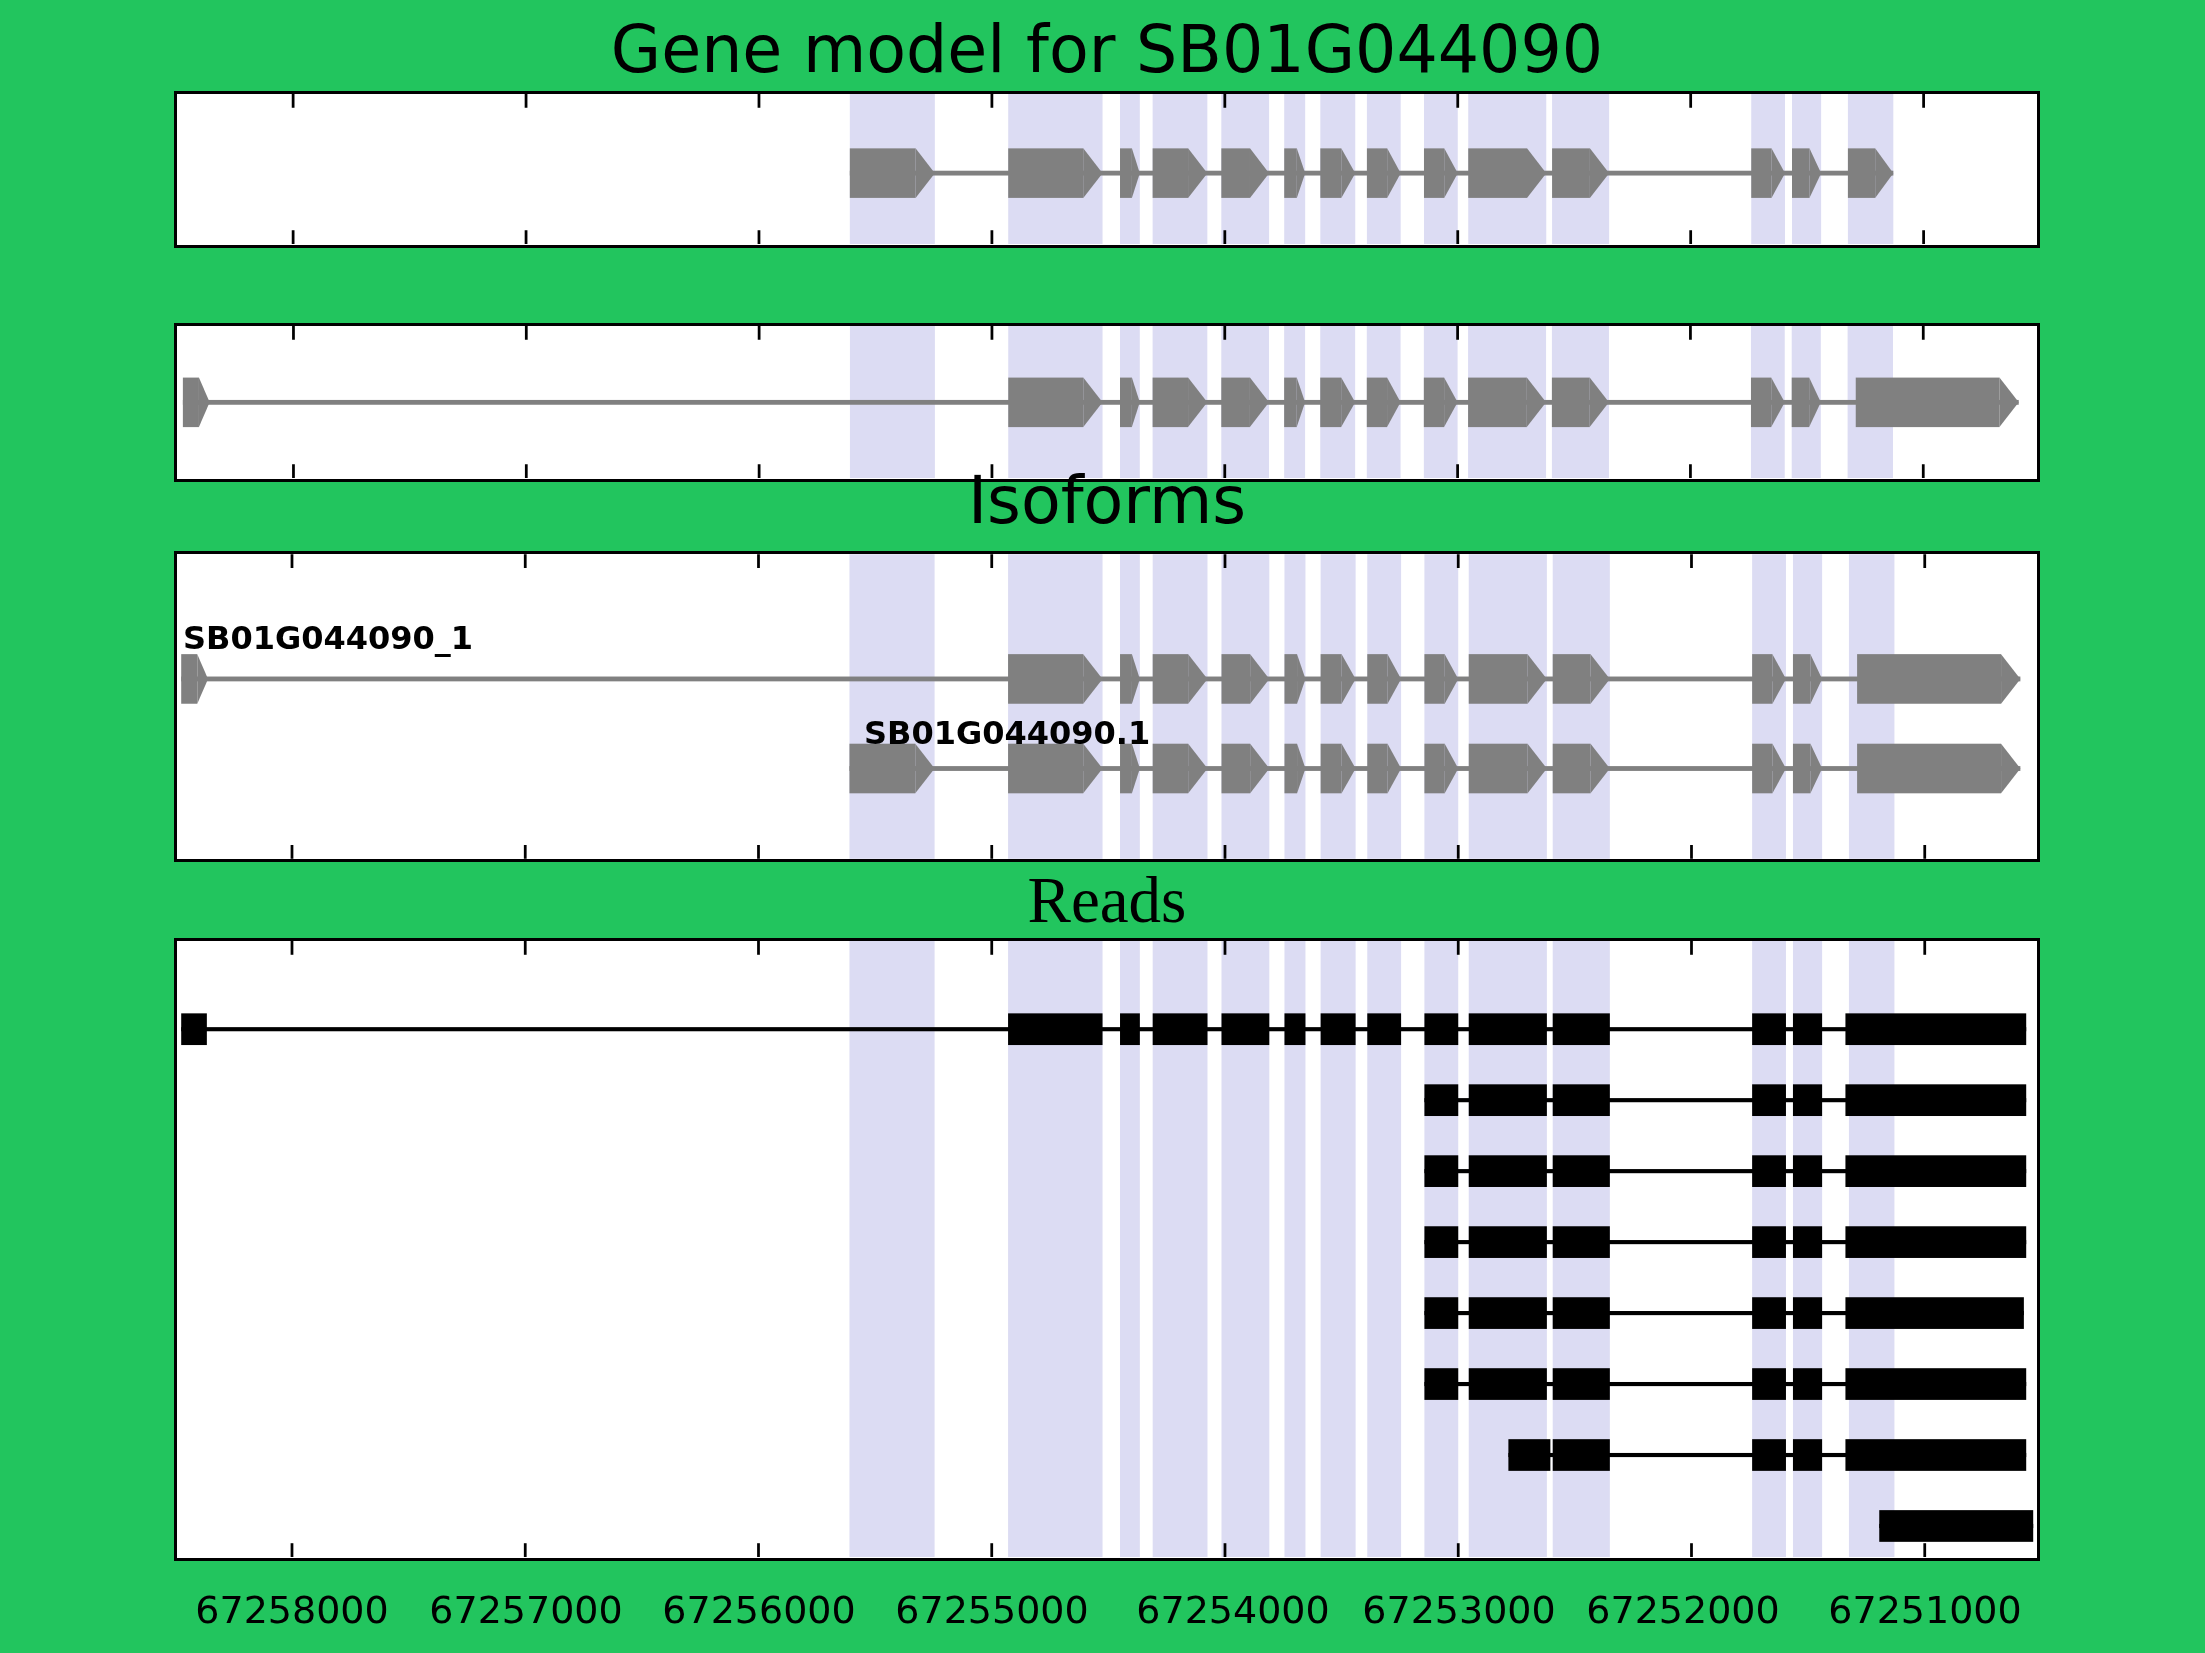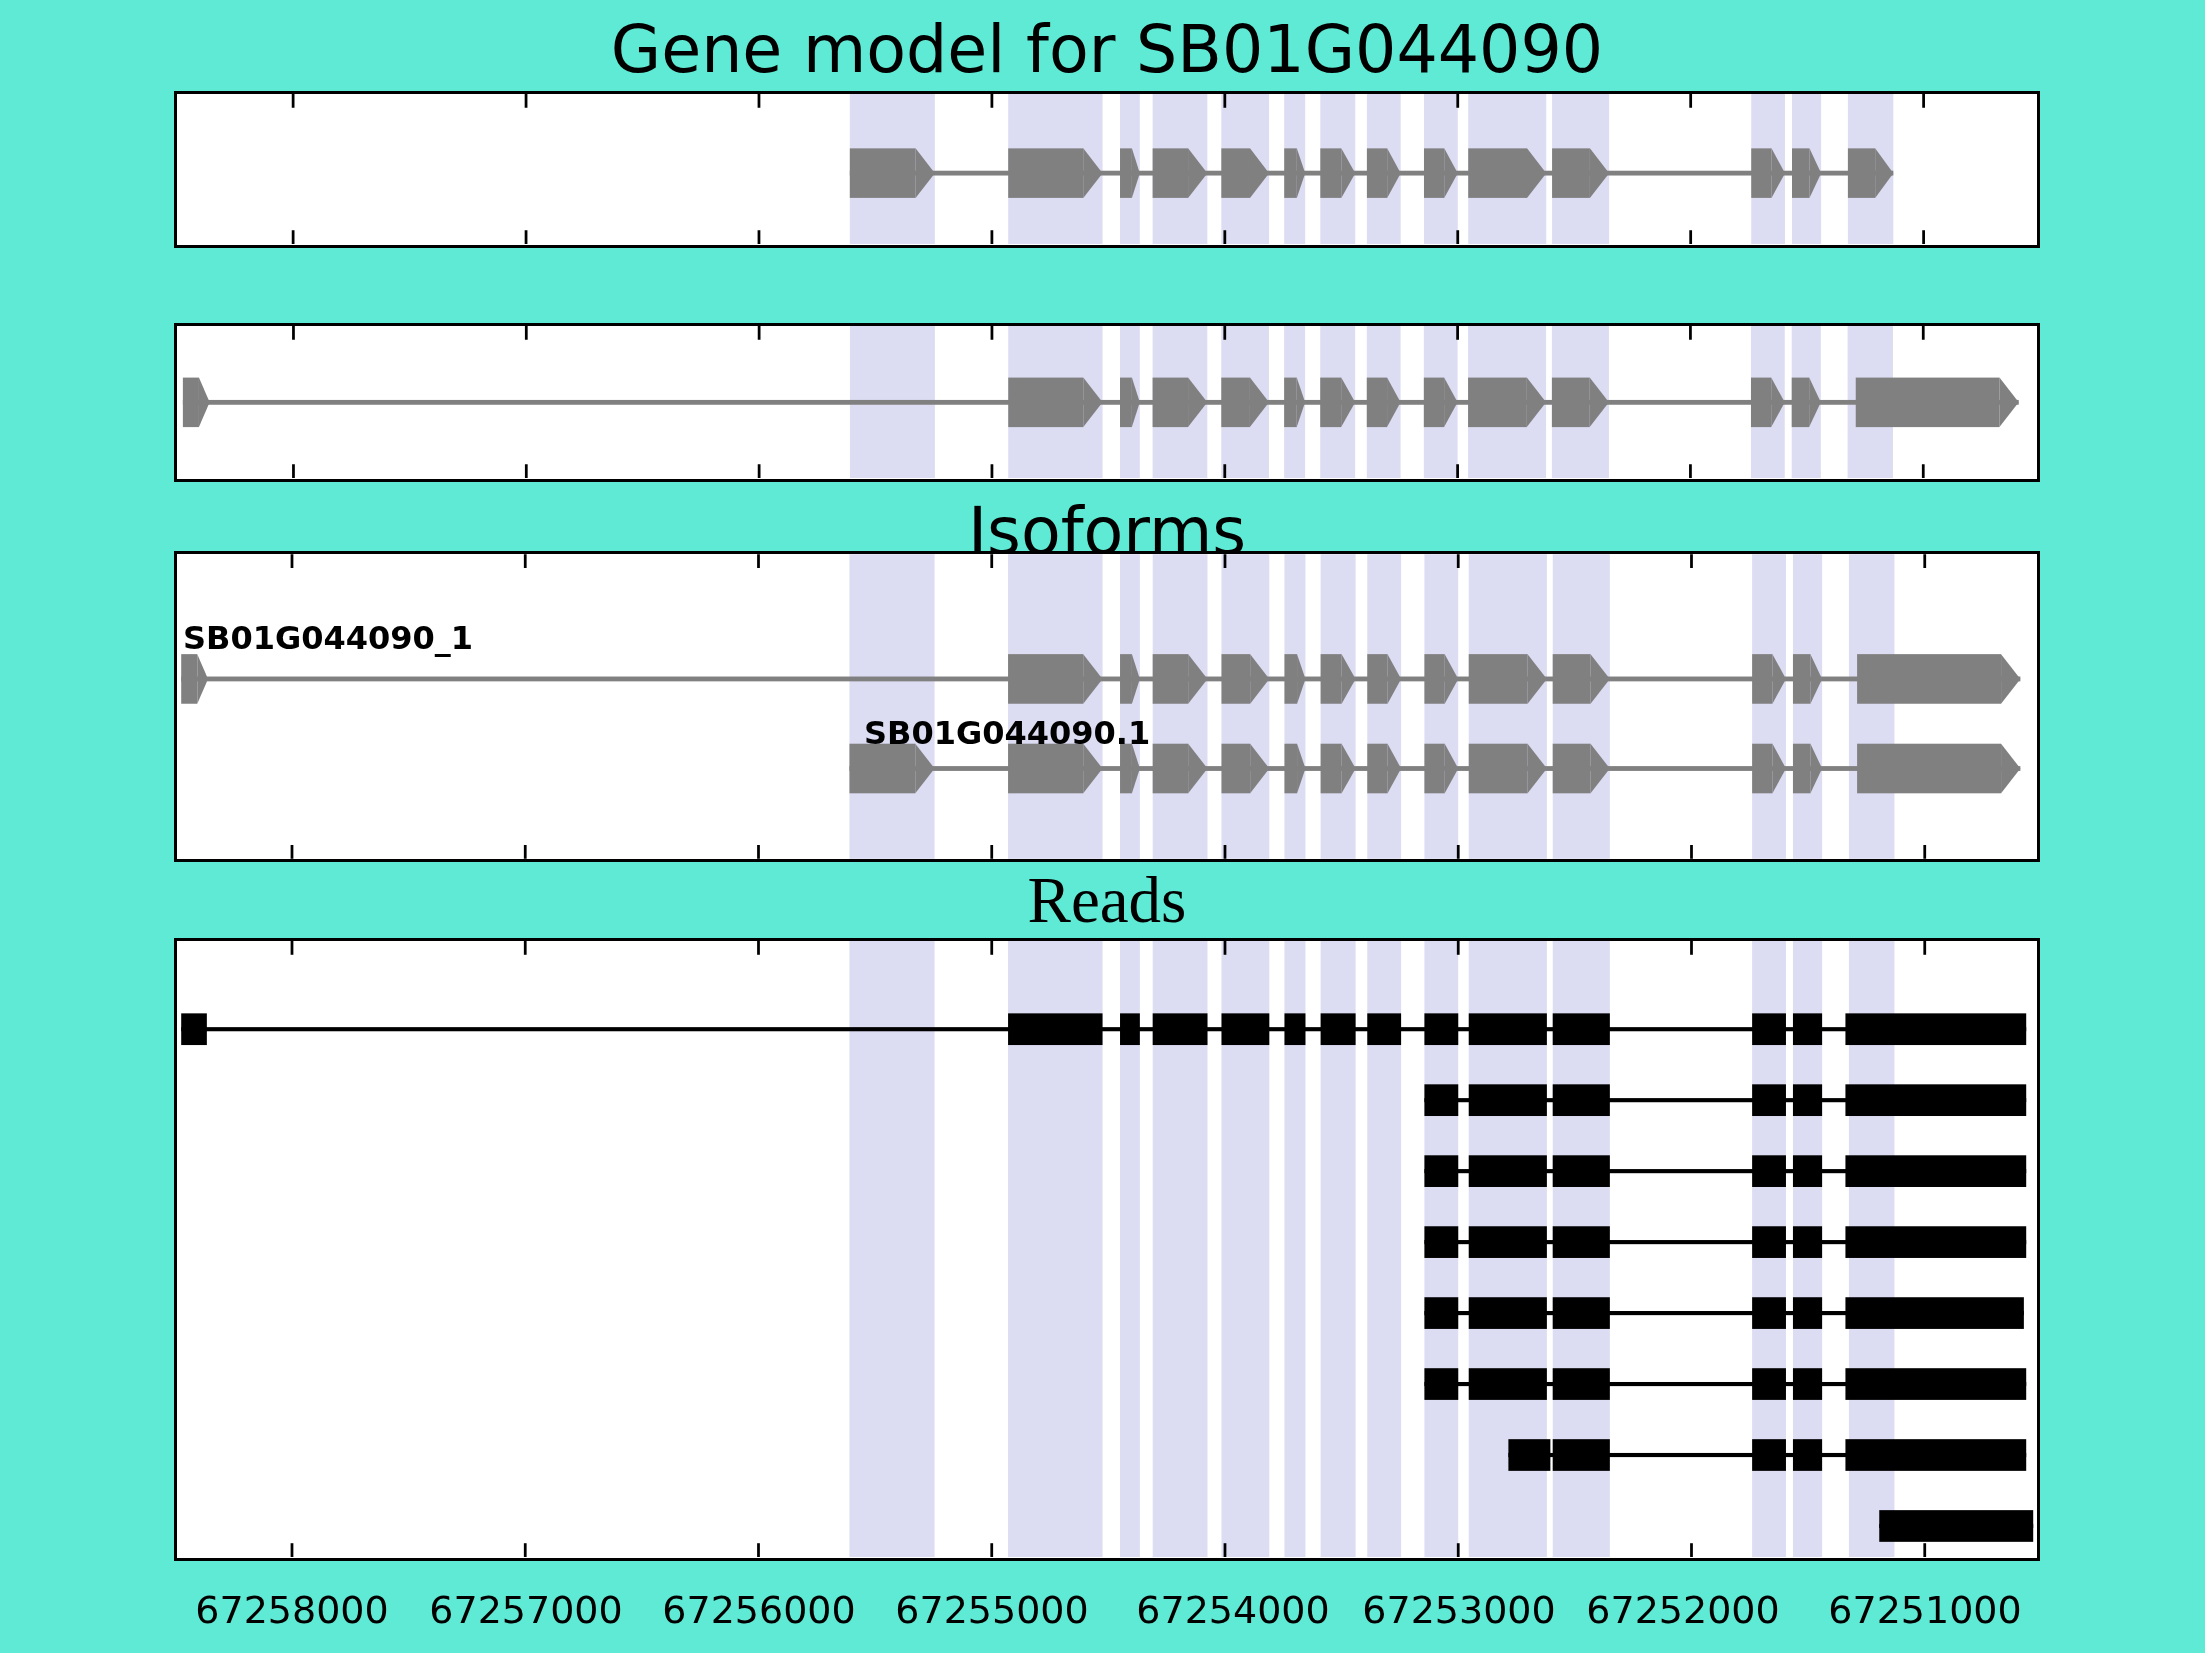--- a/index.html
+++ b/index.html
@@ -1,19 +1,19 @@
 <!DOCTYPE html>
 <html style="font-size:11px"><head>
 <meta charset="utf-8">
 <style>
   html,body{margin:0;padding:0;background:#ffffff;}
   .figure{
     position:relative;
     width:2205px;height:1654px;
-    background:#5eead4;
+    background:#22c55e;
     font-family:"DejaVu Sans","Liberation Sans",sans-serif;
     overflow:hidden;
   }
   .panel{
     position:absolute;
     left:174px;width:1866px;
     border:3.4px solid #000000;
     box-sizing:border-box;
     background:#ffffff;
   }
@@ -26,21 +26,21 @@
     position:absolute;
     left:174px;width:1866px;
     text-align:center;
     font-size:65px;
     line-height:1;
     color:#000000;
     white-space:nowrap;
   }
   #title-gene{top:17px;}
   #title-pacbio{top:253px;}
-  #title-isoforms{top:499px;}
+  #title-isoforms{top:468px;}
   #title-reads{top:868px;font-family:Liberation Serif, serif;}
   .iso-label{
     position:absolute;
     font-size:32px;
     font-weight:bold;
     line-height:1.15;
     color:#000000;
     white-space:nowrap;
   }
   #iso-label-1{left:183px;top:620px;}

